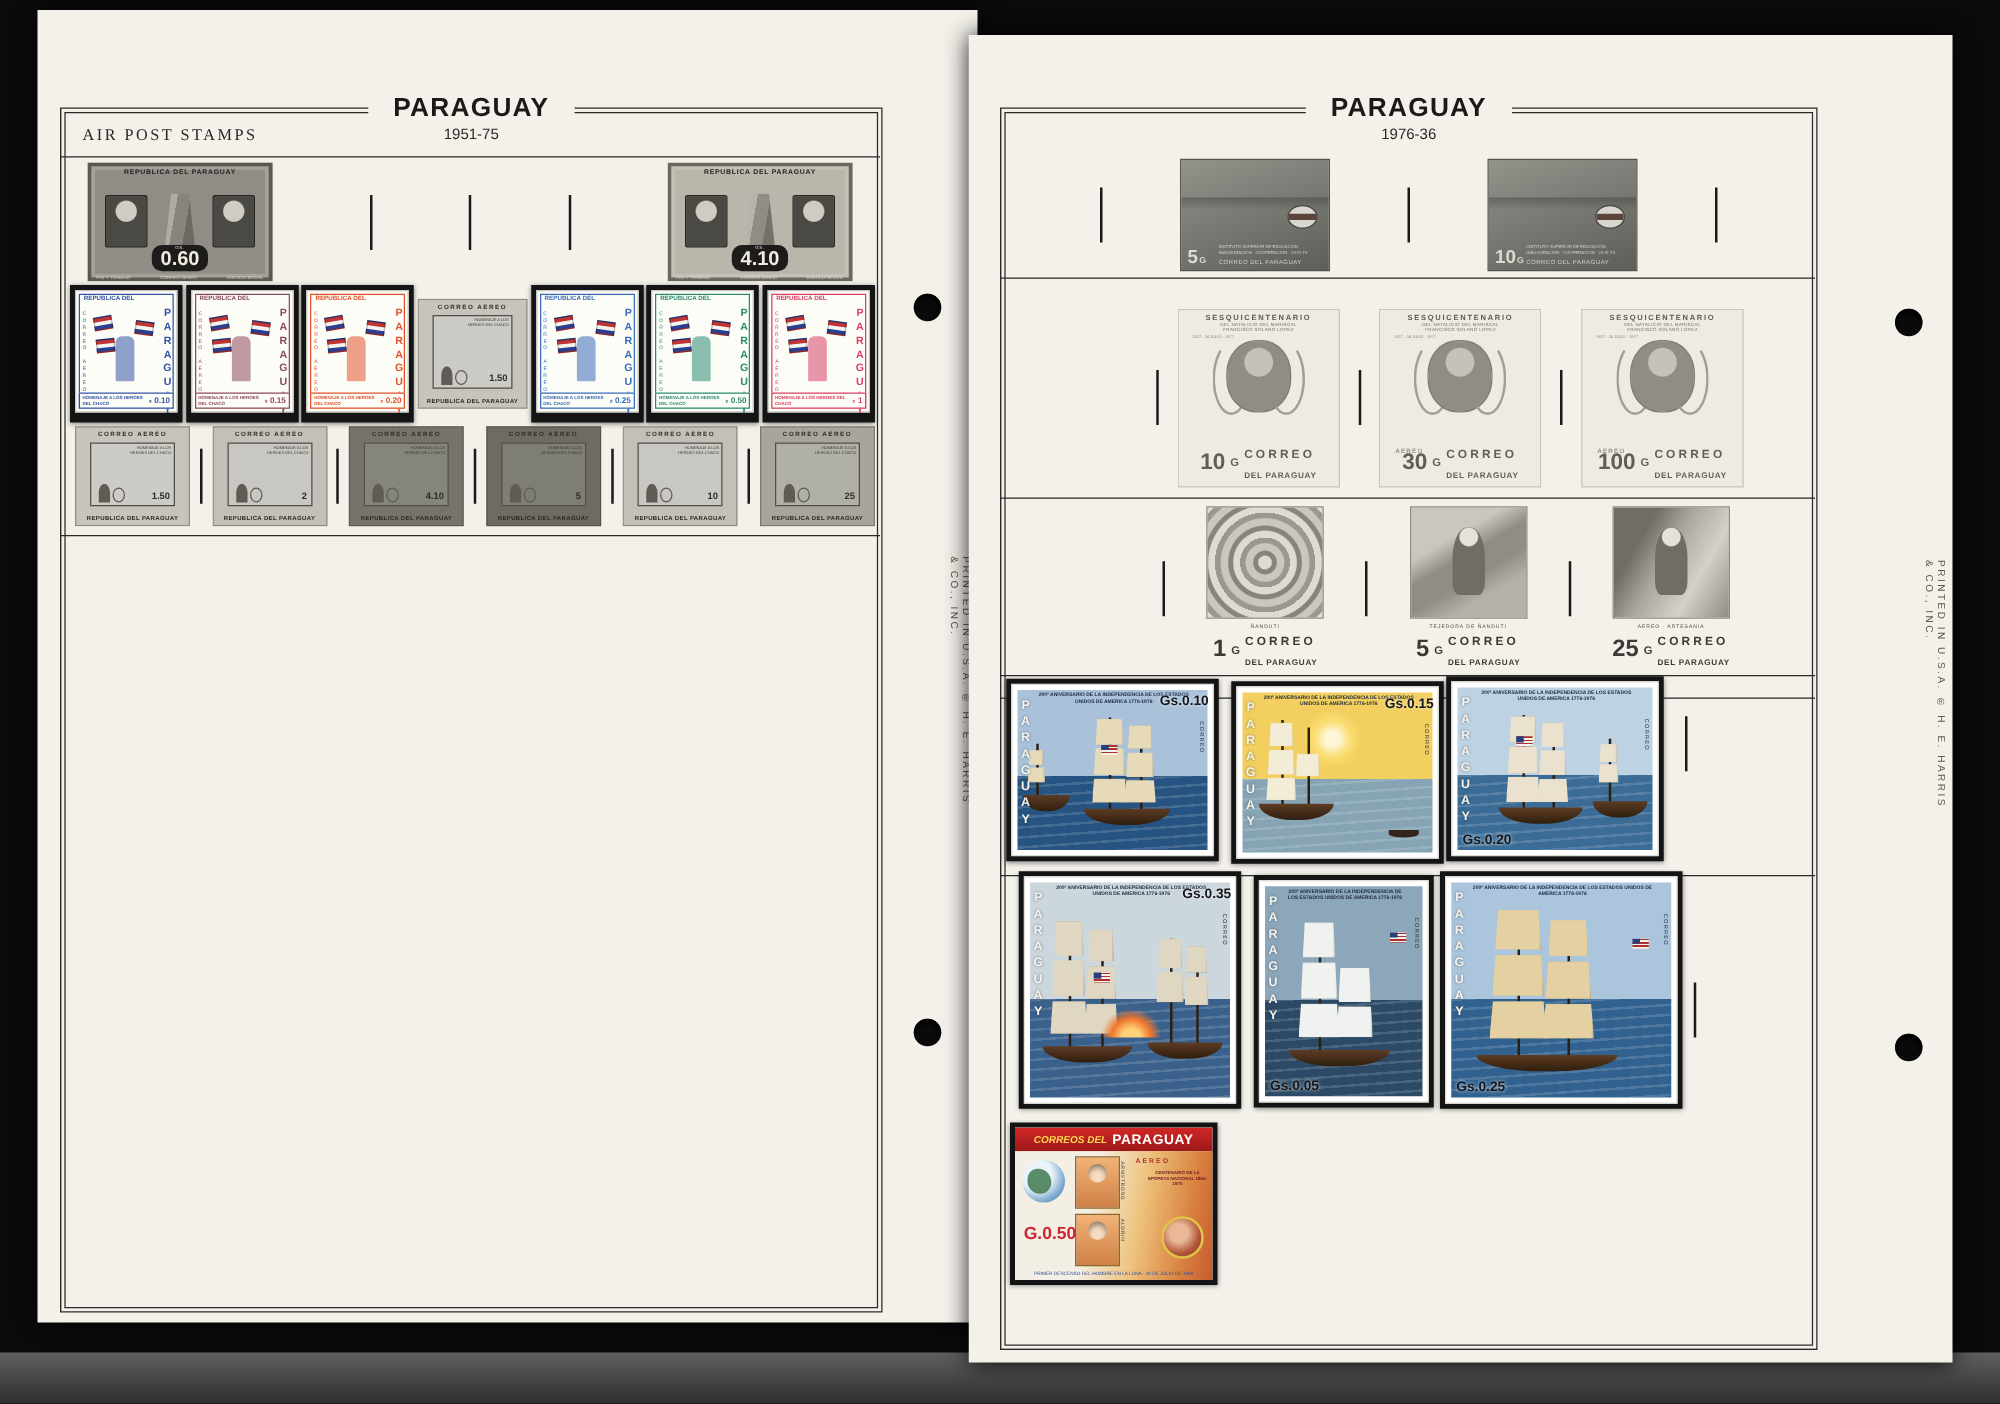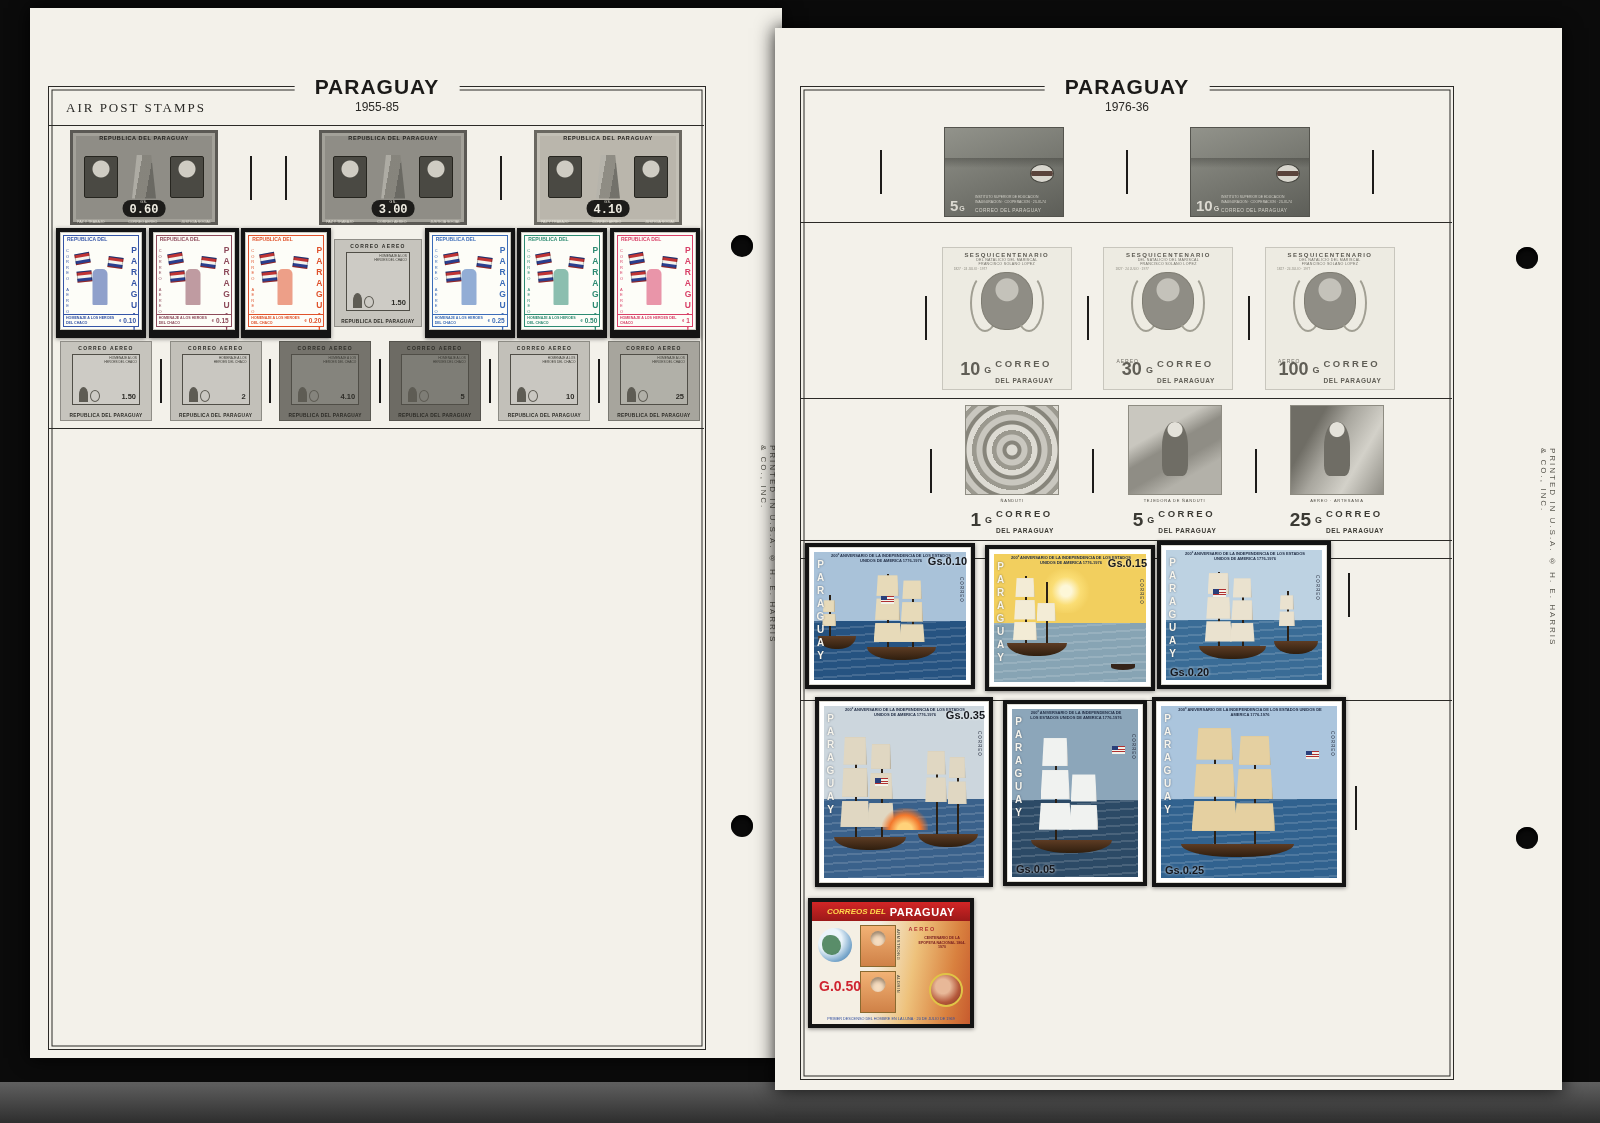--- a/index.html
+++ b/index.html
@@ -37,21 +37,21 @@
             letter-spacing:.6px;color:#201f1c;}
   .sp1 .mid{position:absolute;left:14px;right:14px;top:16px;bottom:18px;
             display:flex;justify-content:space-between;align-items:center;}
   .por{width:32px;height:40px;border:1px solid #26251f;border-radius:2px;
        background:radial-gradient(circle at 50% 30%,#cfccc3 0 8px,#4a4943 9px 100%);}
   .flagc{width:24px;height:44px;background:linear-gradient(100deg,#b5b3ab 33%,#84827a 33% 66%,#61605a 66%);
          clip-path:polygon(20% 0,80% 0,100% 100%,0 100%);opacity:.8;}
   .v1{position:absolute;left:50%;bottom:8px;transform:translateX(-50%);background:#1d1c1a;
       color:#efece2;border-radius:8px;padding:1px 7px;text-align:center;line-height:1;}
   .v1c{display:block;font-size:3.5px;letter-spacing:.5px;}
-  .v1v{display:block;font-size:12px;font-weight:bold;font-family:Liberation Mono, monospace;}
+  .v1v{display:block;font-size:16px;font-weight:bold;}
   .f1row{position:absolute;bottom:1px;left:0;right:0;display:flex;justify-content:space-between;
          padding:0 7px;font-size:3.6px;color:rgba(240,238,228,.8);}
 
   
   .l-row2{position:absolute;left:26px;top:220px;width:644px;height:110px;
           display:flex;justify-content:space-between;}
   .mount{background:#141414;padding:4px;box-shadow:0 1px 4px rgba(0,0,0,.45);}
   .chaco{position:relative;width:82px;height:98px;background:#fdfdf8;
          box-shadow:inset 0 0 0 1px #c9c7bf;}
   .chaco .chf{position:absolute;inset:3px;border:1.5px solid var(--c,#3454a6);}
@@ -222,21 +222,21 @@
   <div class="surface"></div>
 
   <div class="page pleft">
     <div class="hole" style="left:701px;top:227px;"></div>
     <div class="hole" style="left:701px;top:807px;"></div>
     <div class="printer" style="left:729px;top:437px;height:200px;">PRINTED IN U.S.A. ® H. E. HARRIS &amp; CO., INC.</div>
 
     <div class="frame">
       <div class="tbox">
         <div class="title">PARAGUAY</div>
-        <div class="subtitle">1955-85</div>
+        <div class="subtitle">1951-75</div>
       </div>
     </div>
     <div class="corner">AIR POST STAMPS</div>
     <div class="hrule" style="left:18px;top:117px;width:656px;"></div>
     <div class="hrule" style="left:18px;top:420px;width:656px;"></div>
 
     <div class="l-row1">
       <div class="sp1" style="--bg: #8f8d86;">
         <div class="arc">REPUBLICA DEL PARAGUAY</div>
         <div class="mid">
@@ -249,37 +249,20 @@
           <span class="v1v">0.60</span>
         </div>
         <div class="f1row">
           <span>PAZ Y TRABAJO</span>
           <span>CORREO AEREO</span>
           <span>JUSTICIA SOCIAL</span>
         </div>
       </div>
       <span class="tick"></span>
       <span class="tick"></span>
-      <div class="sp1" style="--bg: #8f8d86;">
-        <div class="arc">REPUBLICA DEL PARAGUAY</div>
-        <div class="mid">
-          <span class="por"></span>
-          <span class="flagc"></span>
-          <span class="por"></span>
-        </div>
-        <div class="v1">
-          <span class="v1c">GS.</span>
-          <span class="v1v">3.00</span>
-        </div>
-        <div class="f1row">
-          <span>PAZ Y TRABAJO</span>
-          <span>CORREO AEREO</span>
-          <span>JUSTICIA SOCIAL</span>
-        </div>
-      </div>
       <span class="tick"></span>
       <div class="sp1" style="--bg: #bab6ac;">
         <div class="arc">REPUBLICA DEL PARAGUAY</div>
         <div class="mid">
           <span class="por"></span>
           <span class="flagc"></span>
           <span class="por"></span>
         </div>
         <div class="v1">
           <span class="v1c">GS.</span>

